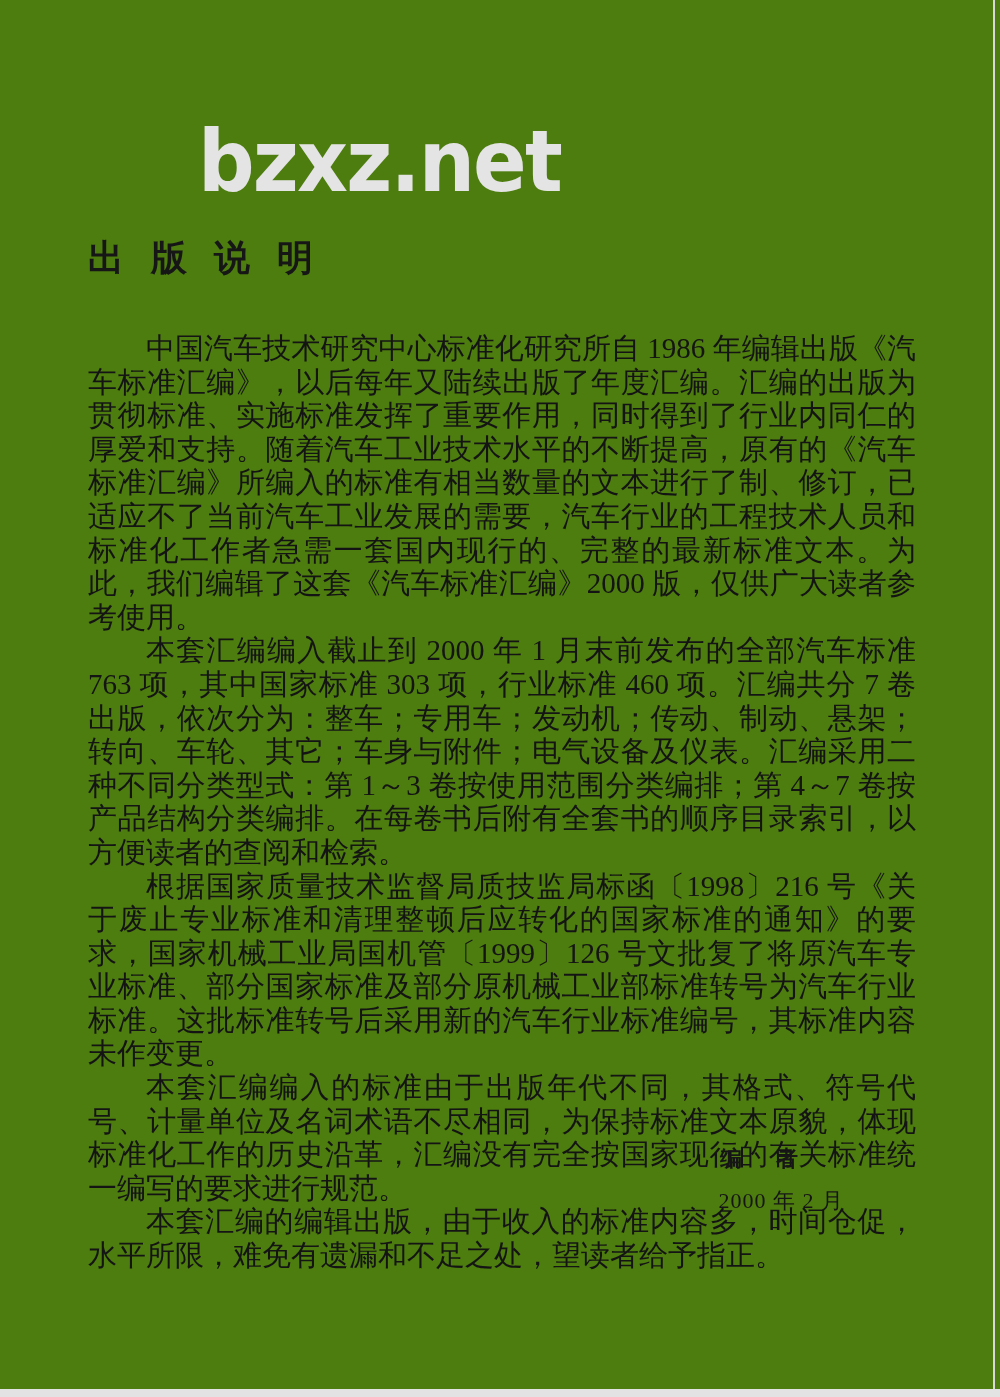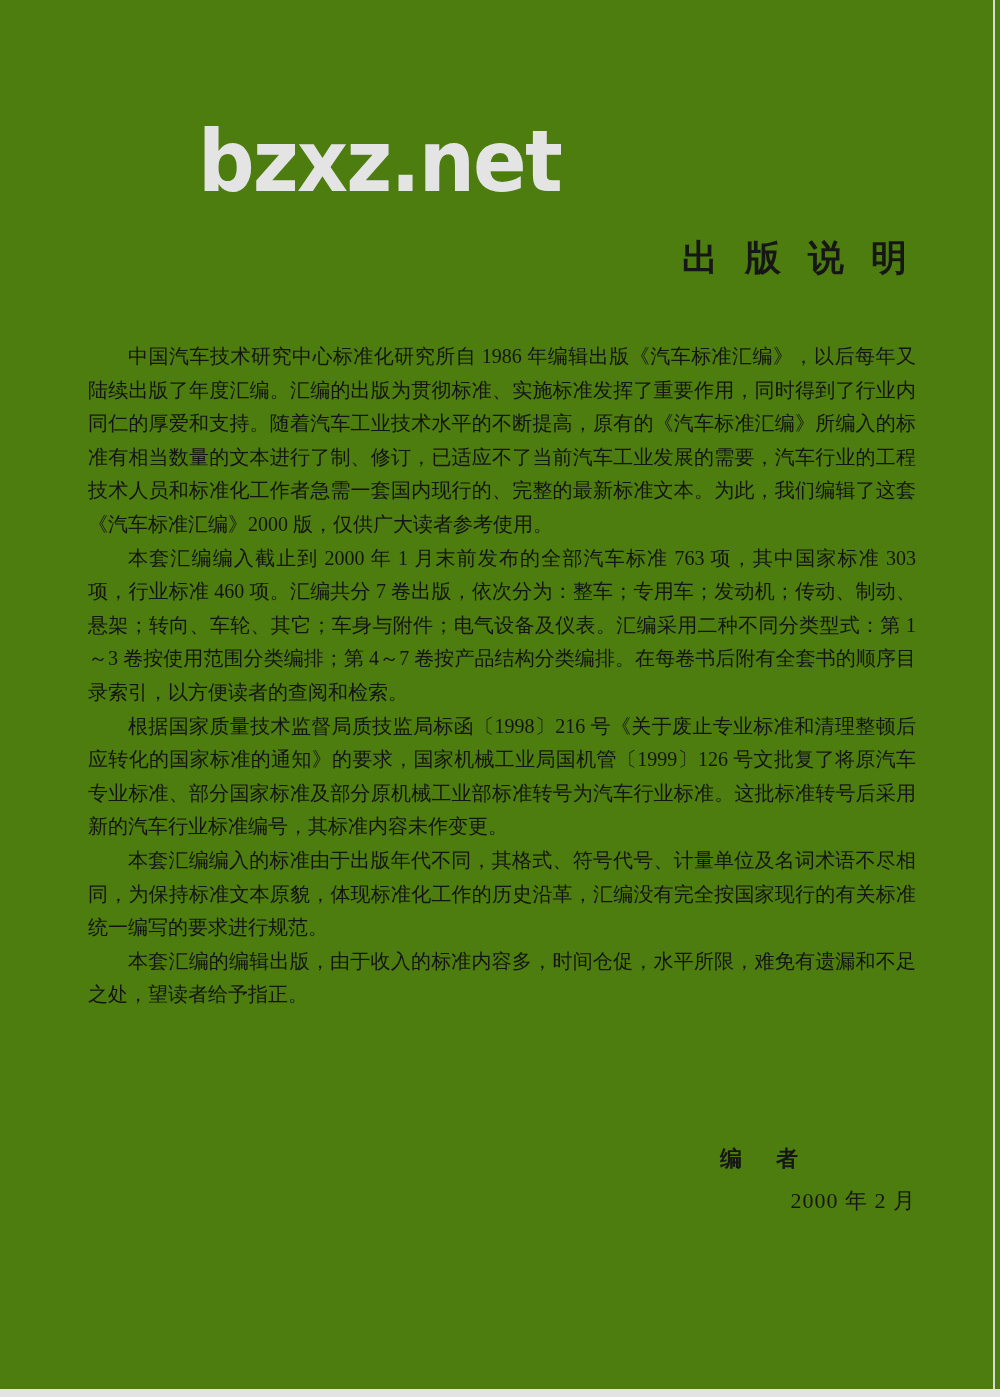--- a/index.html
+++ b/index.html
@@ -47,32 +47,32 @@
     transform: scaleX(0.92);
     transform-origin: left top;
     user-select: none;
   }
   .doc-title {
     position: absolute;
     top: 234px;
     left: 88px;
     width: 828px;
     margin: 0;
-    text-align: right;
+    text-align: left;
     font-size: 36px;
     font-weight: bold;
     letter-spacing: 9px;
     color: #161616;
   }
   .doc-body {
     position: absolute;
-    top: 340px;
+    top: 332px;
     left: 88px;
     width: 828px;
-    font-size: 20px;
+    font-size: 29px;
     line-height: 33.6px;
     text-align: justify;
     text-justify: inter-ideograph;
   }
   .doc-body p {
     margin: 0;
     text-indent: 2em;
   }
   .signature-block {
     position: absolute;
@@ -90,20 +90,21 @@
     display: inline-block;
     margin-right: 112px;
     letter-spacing: 6px;
     font-weight: bold;
   }
   .date-line {
     top: 1186px;
   }
   .date-line .inner {
     display: inline-block;
+    margin-right: 72px;
     letter-spacing: 1px;
   }
 </style>
 </head>
 <body>
 
 <div class="page">
 
   <div class="watermark">bzxz.net</div>
 

